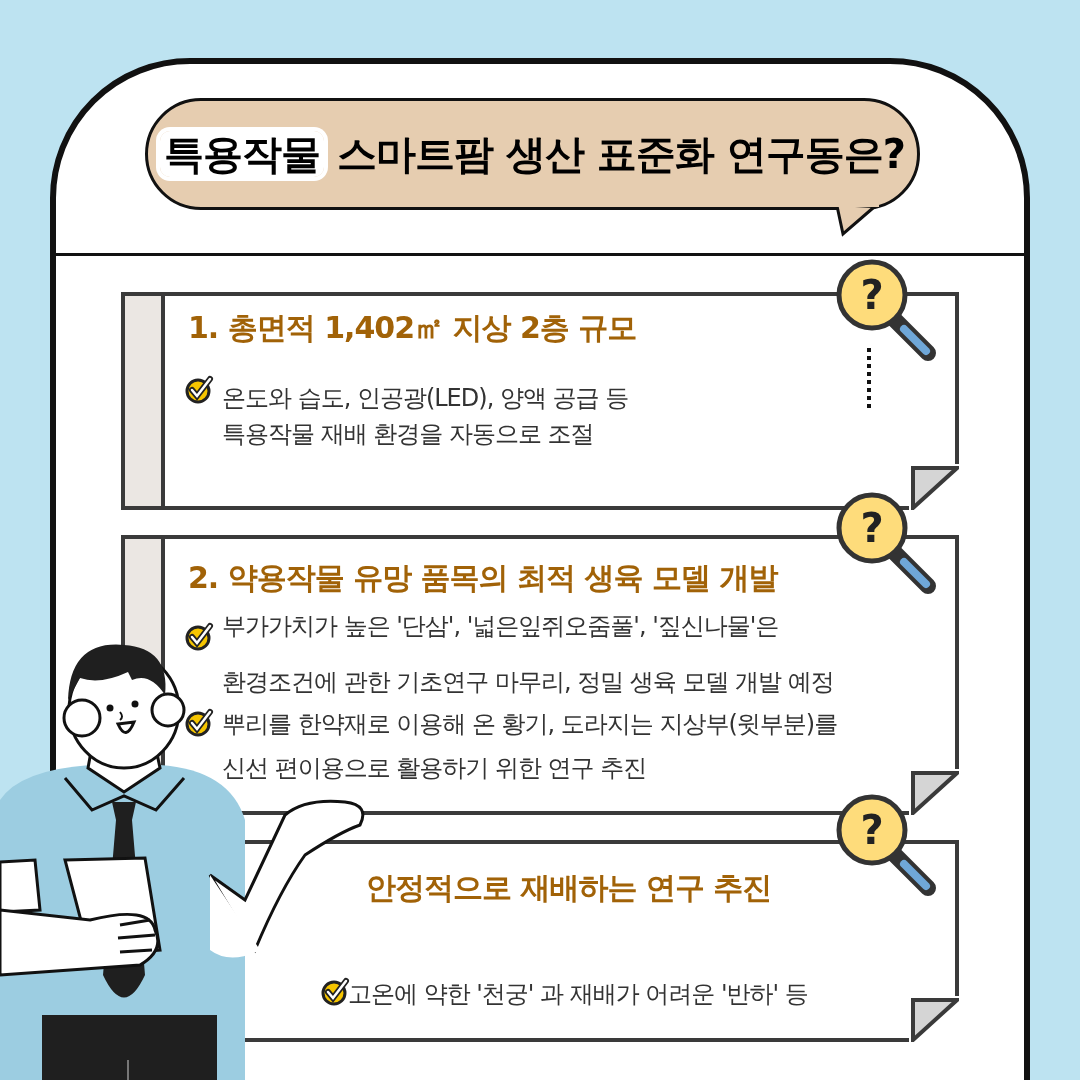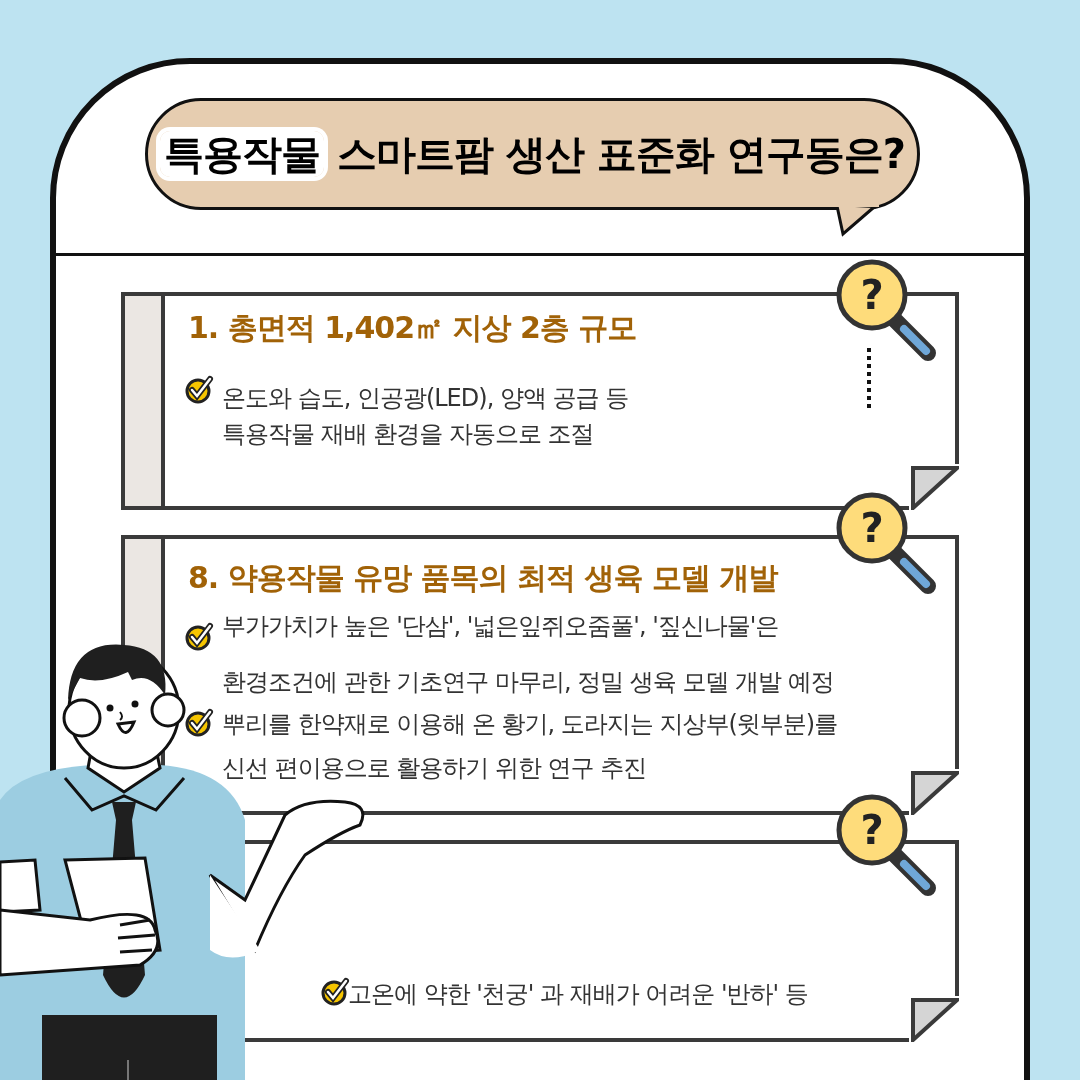--- a/index.html
+++ b/index.html
@@ -53,21 +53,21 @@
 <div class="line" style="left:222px;top:418px;">특용작물 재배 환경을 자동으로 조절</div>
 <div class="dots"></div>
 
 <div class="card" style="left:121px;top:535px;width:838px;height:280px;">
   <div class="spine"></div>
   <svg class="fold" width="50" height="46" viewBox="0 0 50 46">
       <rect x="0" y="0" width="50" height="46" fill="#fff"></rect>
       <path d="M4 4 L48 4 L4 44 Z" fill="#d5d5d5" stroke="#3a3a3a" stroke-width="4"></path>
     </svg>
 </div>
-<div class="card-h" style="left:188px;top:560px;">8. 약용작물 유망 품목의  최적 생육 모델 개발</div>
+<div class="card-h" style="left:188px;top:560px;">2. 약용작물 유망 품목의  최적 생육 모델 개발</div>
 <svg class="check" style="left:184px;top:622px;" viewBox="0 0 30 30">
     <circle cx="14" cy="16" r="11" fill="#f6c500" stroke="#222" stroke-width="3"></circle>
     <path d="M8 15 L13 21 L26 4" fill="none" stroke="#222" stroke-width="6" stroke-linecap="round"></path>
     <path d="M8 15 L13 21 L26 4" fill="none" stroke="#fff" stroke-width="2.5" stroke-linecap="round"></path>
   </svg>
 <div class="line" style="left:222px;top:610px;">부가가치가 높은 '단삼', '넓은잎쥐오줌풀',  '짚신나물'은</div>
 <div class="line" style="left:222px;top:666px;text-align:right;">환경조건에 관한 기초연구 마무리, 정밀 생육 모델 개발 예정</div>
 <svg class="check" style="left:184px;top:708px;" viewBox="0 0 30 30">
     <circle cx="14" cy="16" r="11" fill="#f6c500" stroke="#222" stroke-width="3"></circle>
     <path d="M8 15 L13 21 L26 4" fill="none" stroke="#222" stroke-width="6" stroke-linecap="round"></path>
@@ -76,20 +76,21 @@
 <div class="line" style="left:222px;top:708px;">뿌리를 한약재로 이용해 온 황기, 도라지는 지상부(윗부분)를</div>
 <div class="line" style="left:222px;top:752px;">신선 편이용으로 활용하기 위한 연구 추진</div>
 
 <div class="card" style="left:205px;top:840px;width:754px;height:202px;border-left:none;">
   <svg class="fold" width="50" height="46" viewBox="0 0 50 46">
       <rect x="0" y="0" width="50" height="46" fill="#fff"></rect>
       <path d="M4 4 L48 4 L4 44 Z" fill="#d5d5d5" stroke="#3a3a3a" stroke-width="4"></path>
     </svg>
 </div>
 <div class="card-h" style="left:322px;top:870px;">
+  <div style="padding-left:44px;">안정적으로 재배하는 연구 추진</div>
 </div>
 <svg class="check" style="left:320px;top:977px;" viewBox="0 0 30 30">
     <circle cx="14" cy="16" r="11" fill="#f6c500" stroke="#222" stroke-width="3"></circle>
     <path d="M8 15 L13 21 L26 4" fill="none" stroke="#222" stroke-width="6" stroke-linecap="round"></path>
     <path d="M8 15 L13 21 L26 4" fill="none" stroke="#fff" stroke-width="2.5" stroke-linecap="round"></path>
   </svg>
 <div class="line" style="left:348px;top:978px;">고온에 약한 '천궁' 과 재배가 어려운 '반하' 등</div>
 
 <svg class="mag" style="left:832px;top:255px;" viewBox="0 0 110 110">
   <line x1="60" y1="62" x2="96" y2="98" stroke="#333" stroke-width="16" stroke-linecap="round"></line>

